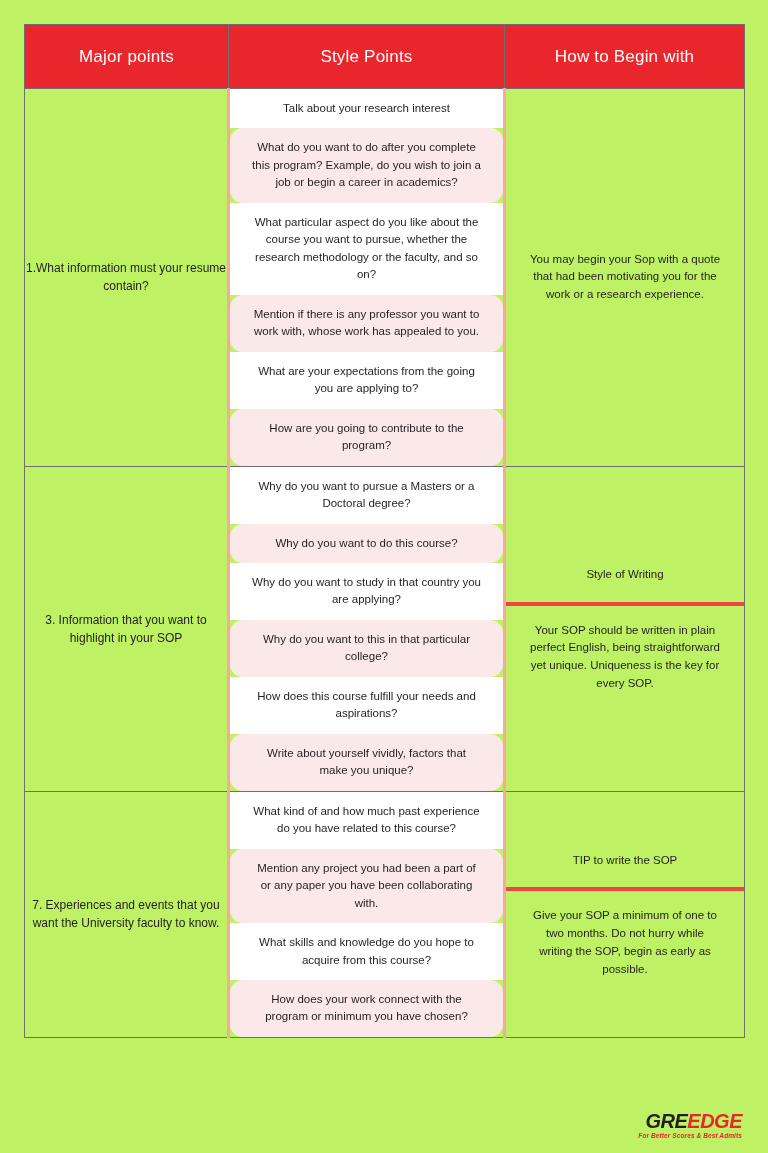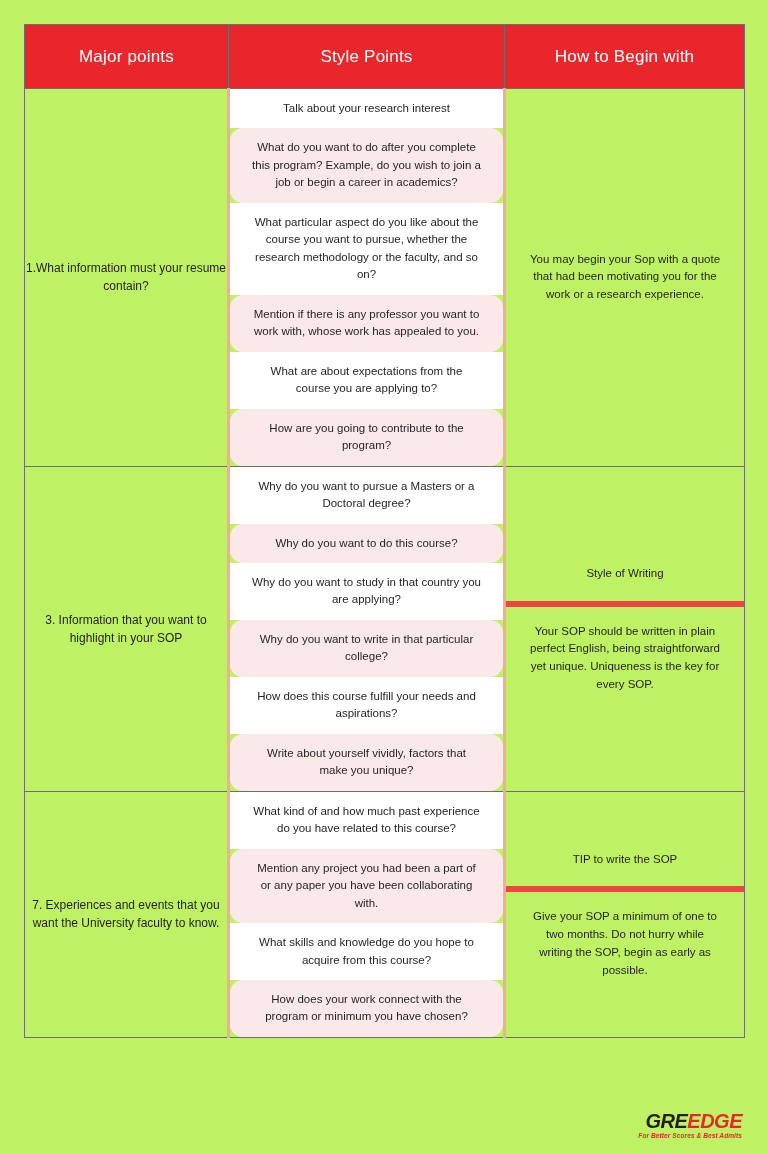--- a/index.html
+++ b/index.html
@@ -84,21 +84,21 @@
 
   
   .begin-cell { padding: 0; vertical-align: top; margin-top: 28px; }
   .begin-inner { display: flex; flex-direction: column; height: 100%; }
   .begin-sub {
     text-align: center;
     font-size: 11.5px;
     line-height: 1.5;
     color: #231f20;
     padding: 18px 16px;
-    border-bottom: 6px solid #ef4444;
+    border-bottom: 4px solid #ef4444;
   }
   .begin-body {
     flex: 1;
     display: flex;
     align-items: center;
     justify-content: center;
     text-align: center;
     font-size: 11.5px;
     line-height: 1.55;
     color: #231f20;
@@ -146,39 +146,39 @@
     </div>
 
     <div class="section">
       <div class="cell major-cell">1.What information must your resume contain?</div>
       <div class="cell minor-cell">
         <div class="minor-list">
           <div class="minor-item">Talk about your research interest</div>
           <div class="minor-item alt">What do you want to do after you complete this program? Example, do you wish to join a job or begin a career in academics?</div>
           <div class="minor-item">What particular aspect do you like about the course you want to pursue, whether the research methodology or the faculty, and so on?</div>
           <div class="minor-item alt">Mention if there is any professor you want to work with, whose work has appealed to you.</div>
-          <div class="minor-item">What are about expectations from the course you are applying to?</div>
+          <div class="minor-item">What are your expectations from the going you are applying to?</div>
           <div class="minor-item alt">How are you going to contribute to the program?</div>
         </div>
       </div>
       <div class="cell begin-cell">
         <div class="begin-inner">
           <div class="begin-body nosub">You may begin your Sop with a quote that had been motivating you for the work or a research experience.</div>
         </div>
       </div>
     </div>
 
     <div class="section">
       <div class="cell major-cell">3. Information that you want to highlight in your SOP</div>
       <div class="cell minor-cell">
         <div class="minor-list">
           <div class="minor-item">Why do you want to pursue a Masters or a Doctoral degree?</div>
           <div class="minor-item alt">Why do you want to do this course?</div>
           <div class="minor-item">Why do you want to study in that country you are applying?</div>
-          <div class="minor-item alt">Why do you want to write in that particular college?</div>
+          <div class="minor-item alt">Why do you want to this in that particular college?</div>
           <div class="minor-item">How does this course fulfill your needs and aspirations?</div>
           <div class="minor-item alt">Write about yourself vividly, factors that make you unique?</div>
         </div>
       </div>
       <div class="cell begin-cell">
         <div class="begin-inner">
           <div class="begin-sub">Style of Writing</div>
           <div class="begin-body">Your SOP should be written in plain perfect English, being straightforward yet unique. Uniqueness is the key for every SOP.</div>
         </div>
       </div>

